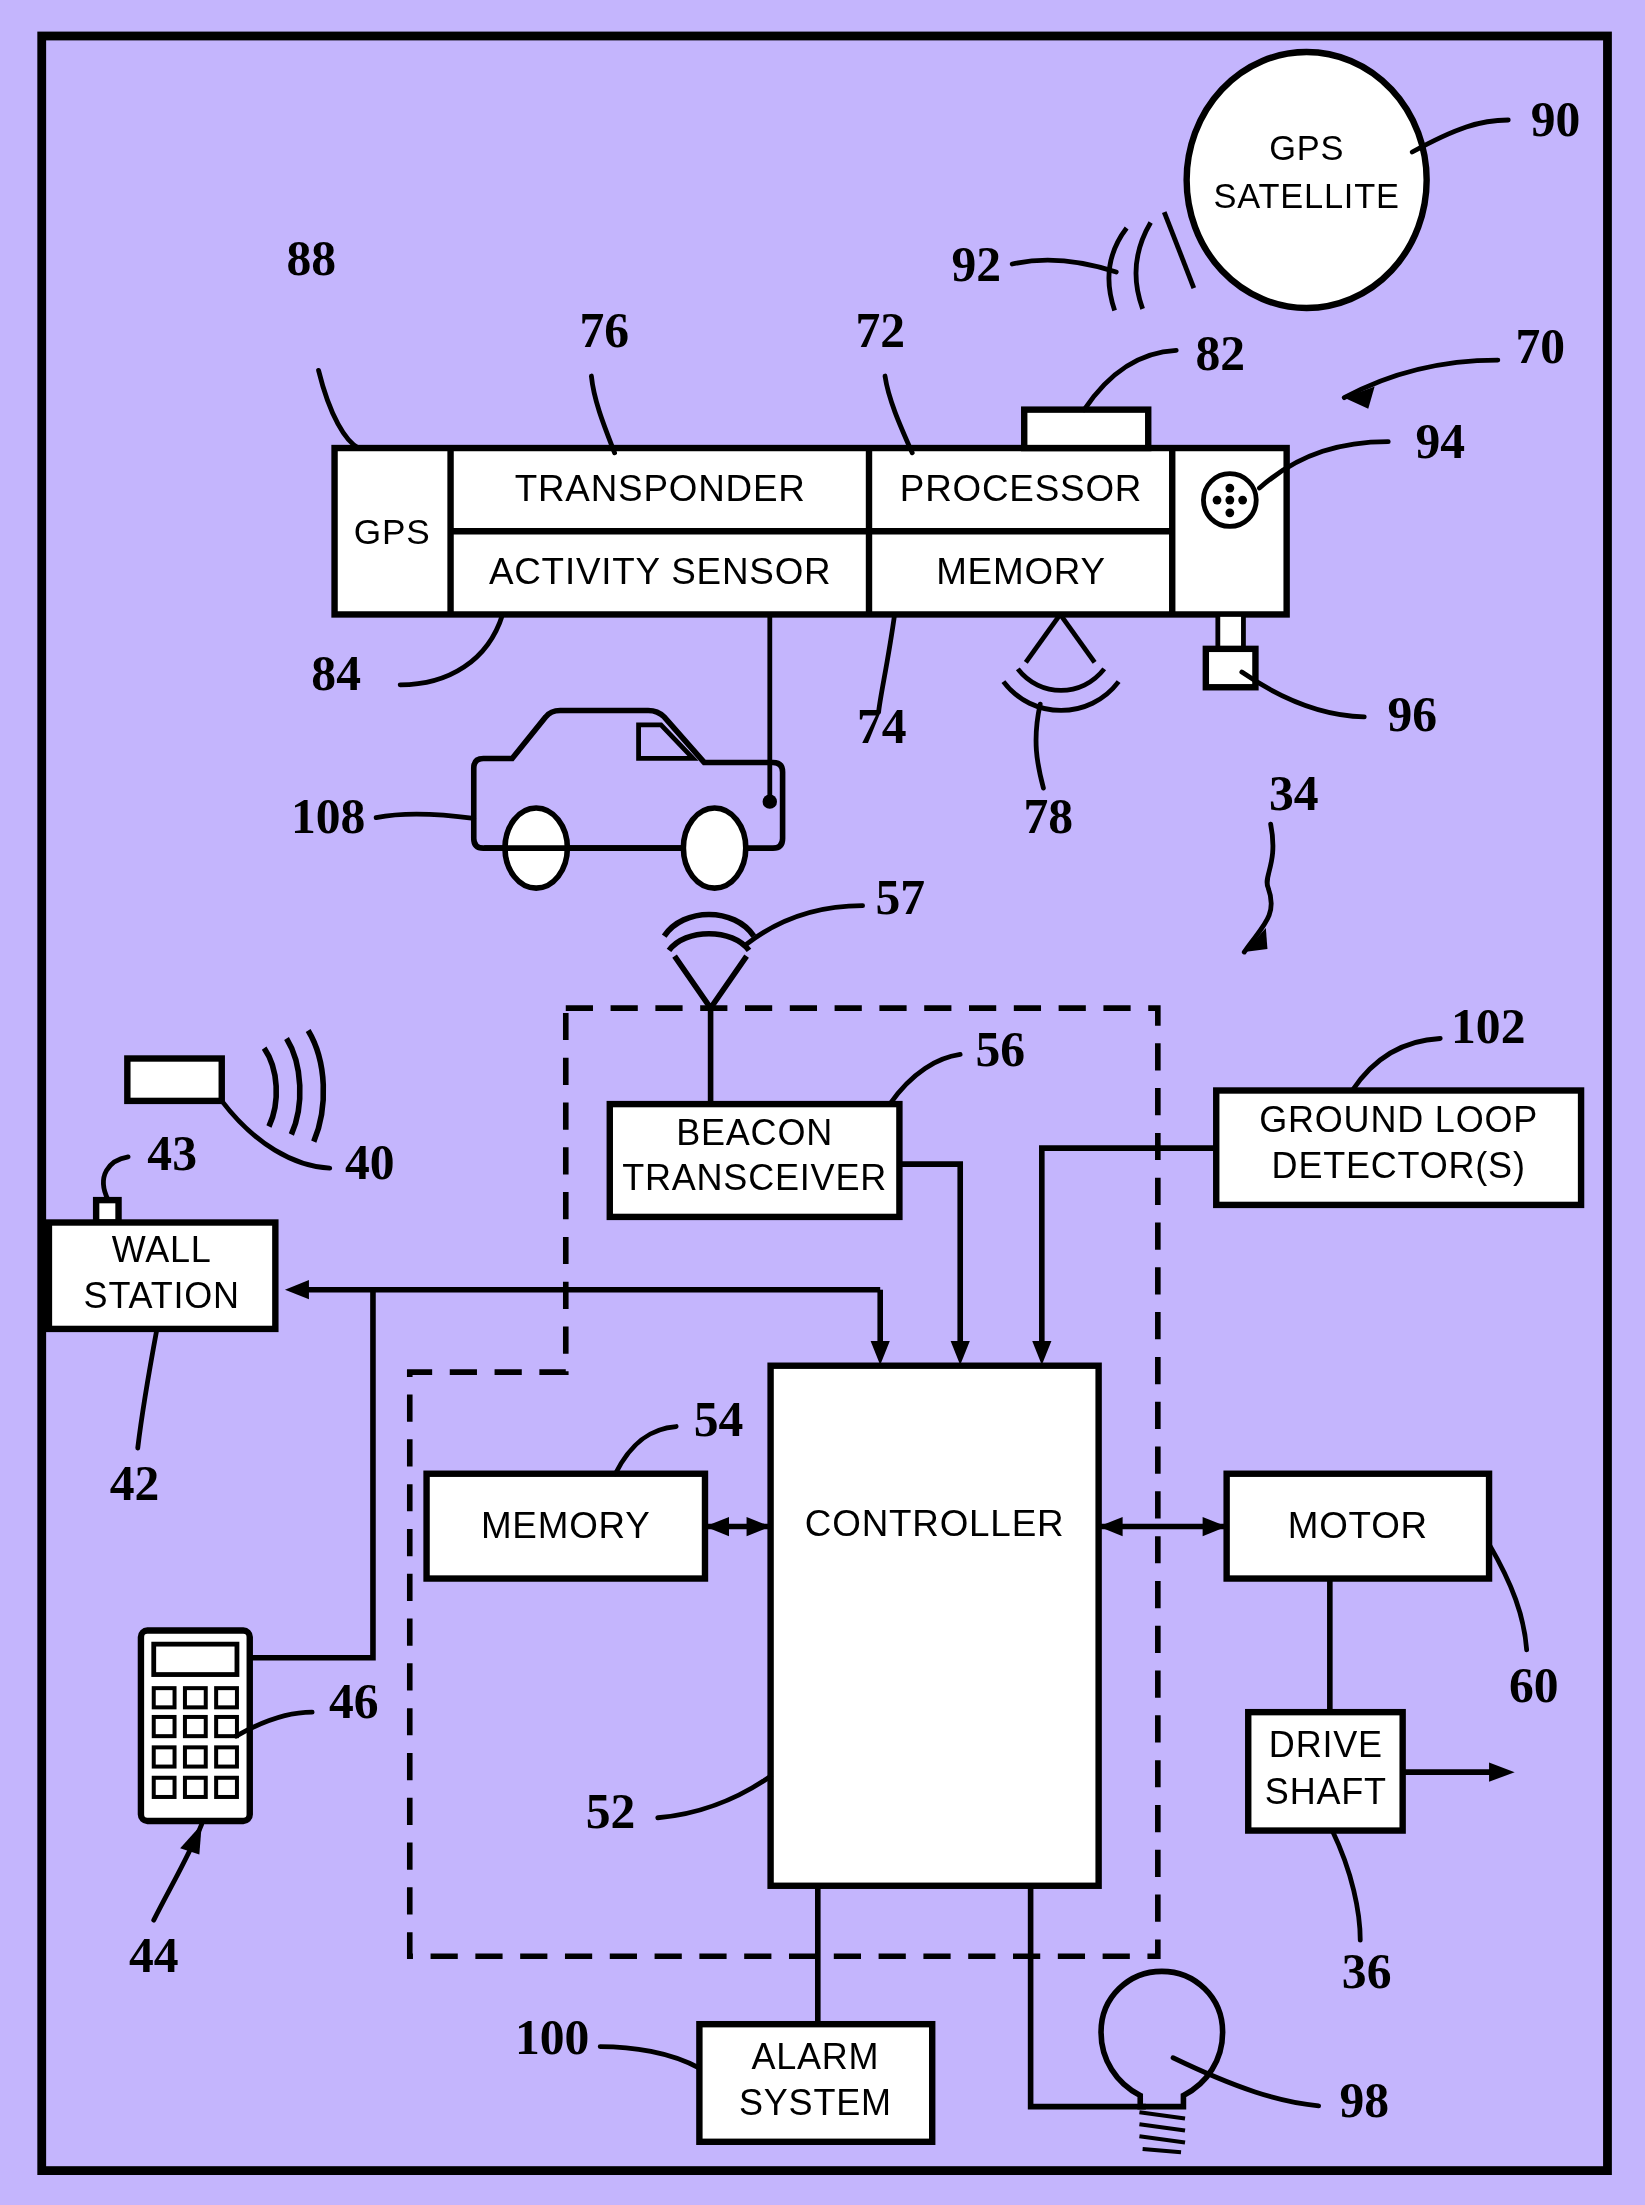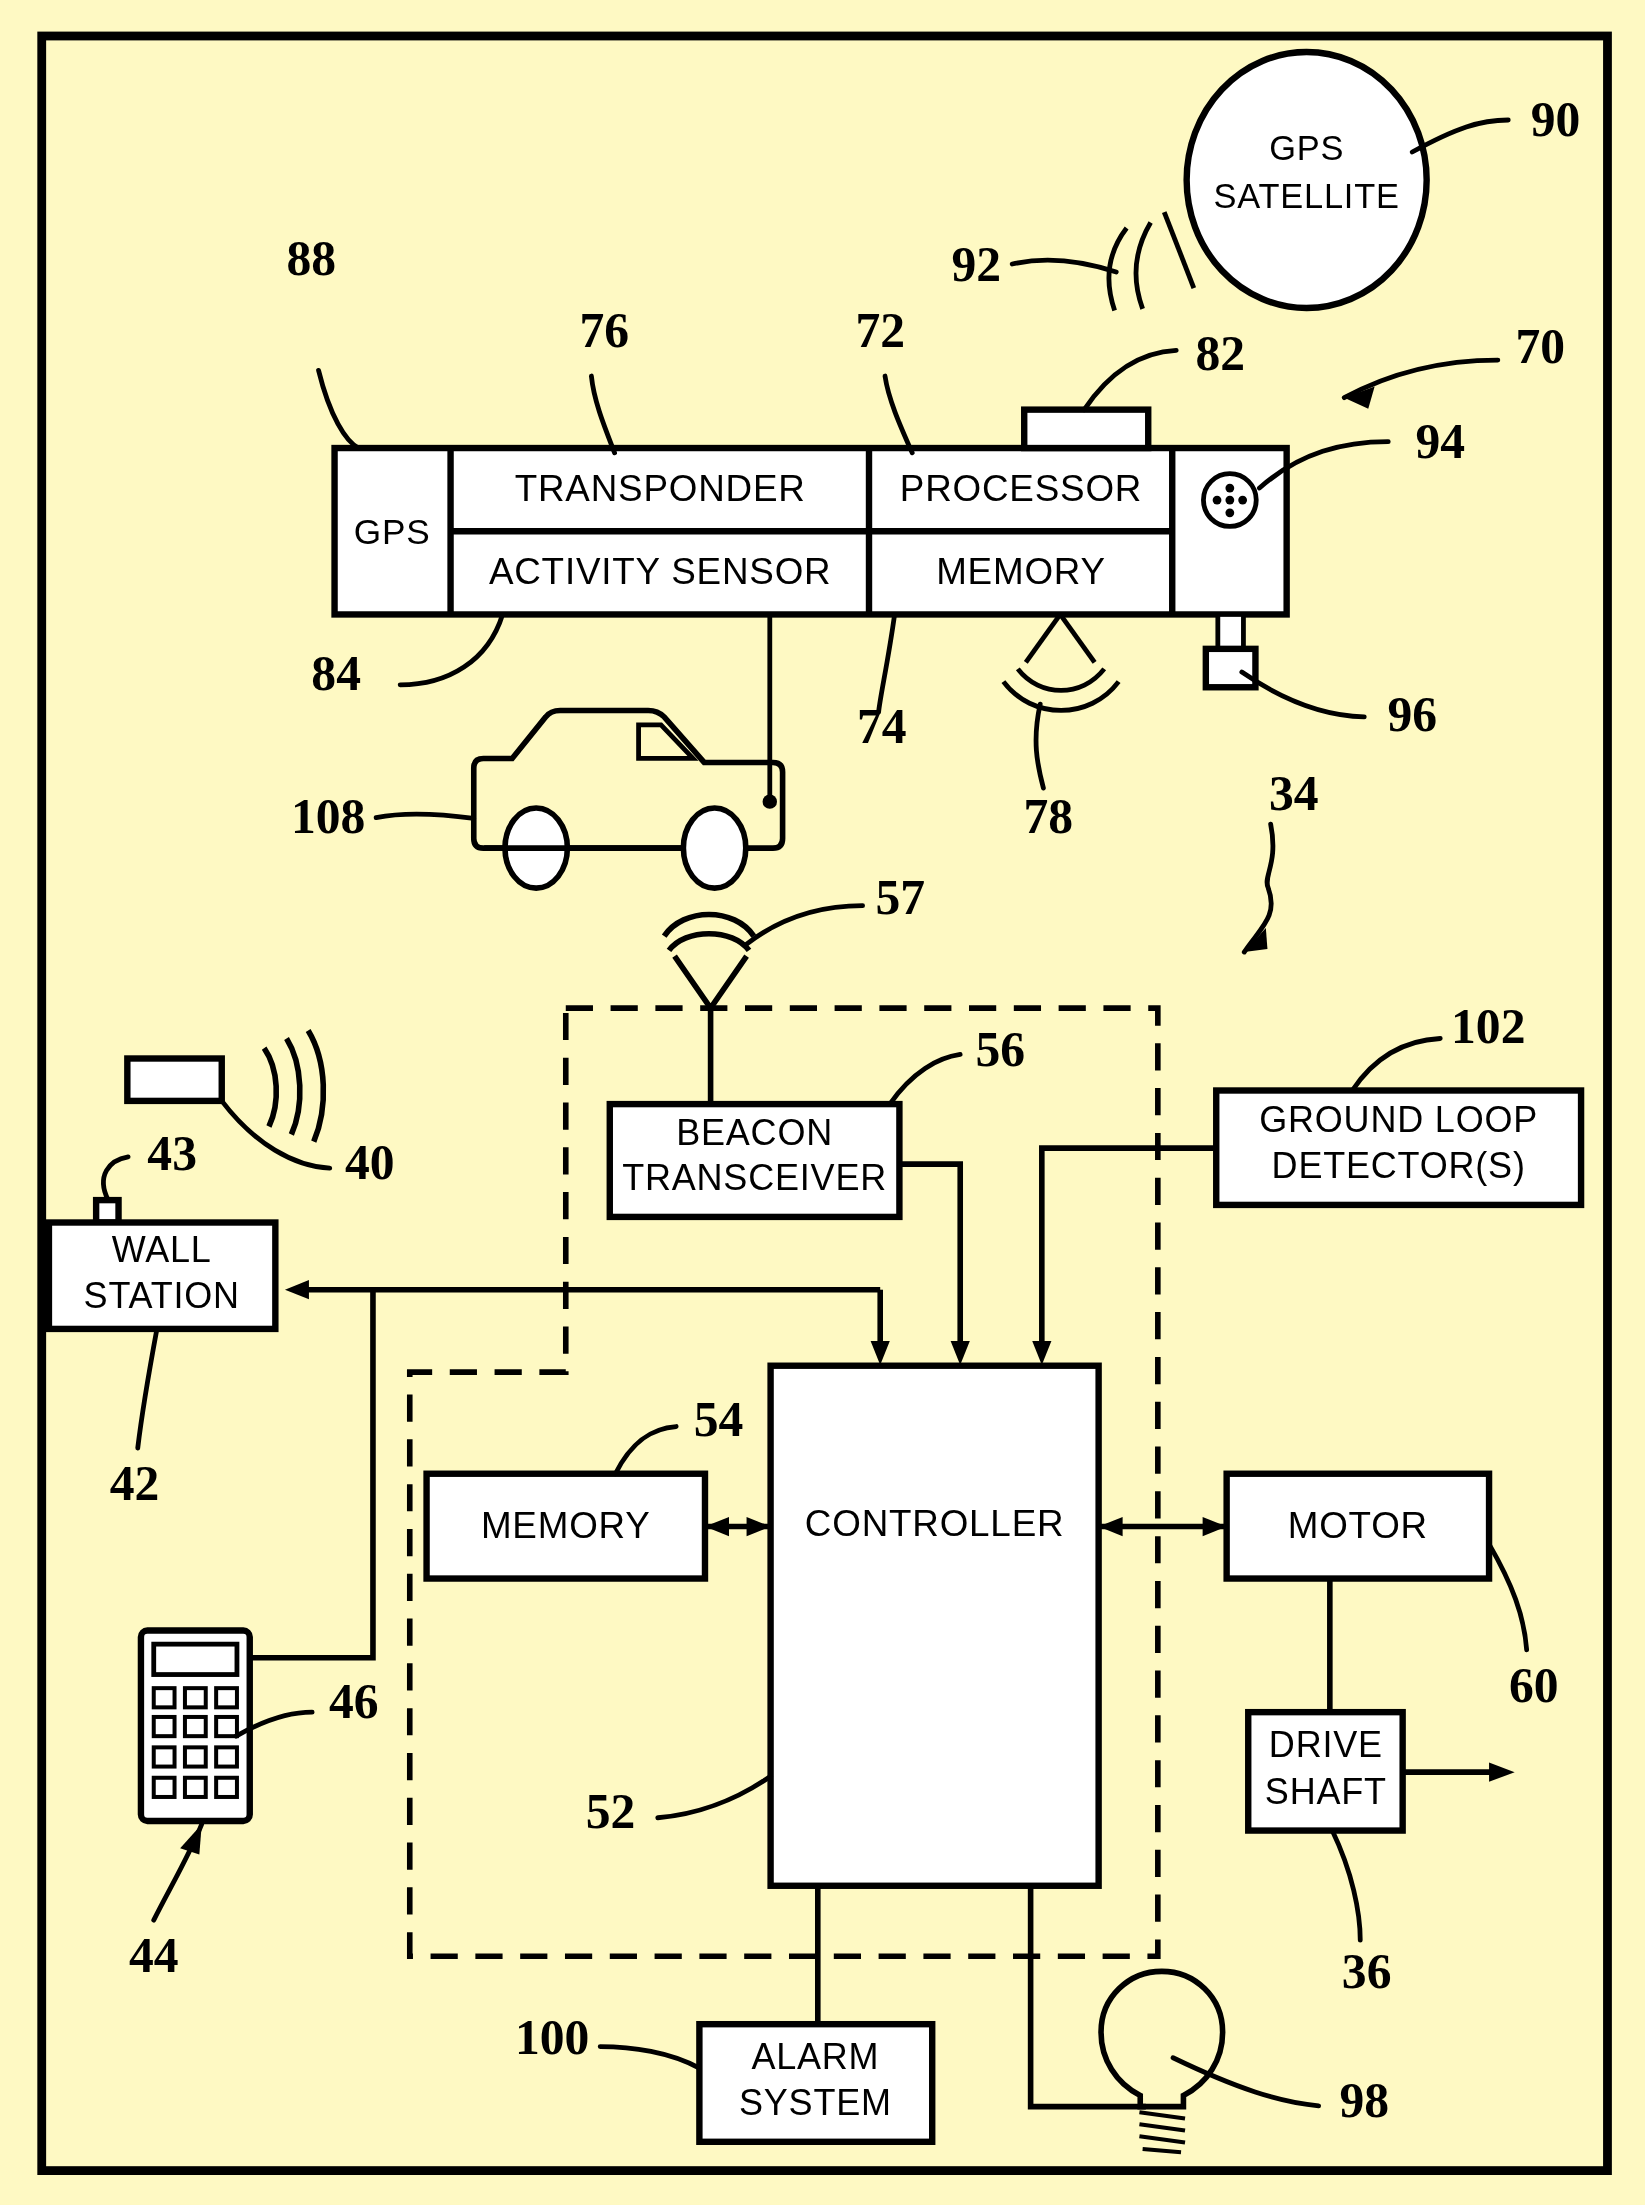--- a/index.html
+++ b/index.html
@@ -8,21 +8,21 @@
     padding: 0;
     background: #ffffff;
   }
   body {
     font-family: "Liberation Sans", sans-serif;
   }
   #root {
     position: relative;
     width: 1646px;
     height: 2205px;
-    background: #fef9c3;
+    background: #c4b5fd;
     overflow: hidden;
   }
   #svg-canvas {
     position: absolute;
     left: 0;
     top: 0;
     width: 1646px;
     height: 2205px;
   }
   .blk-label {

